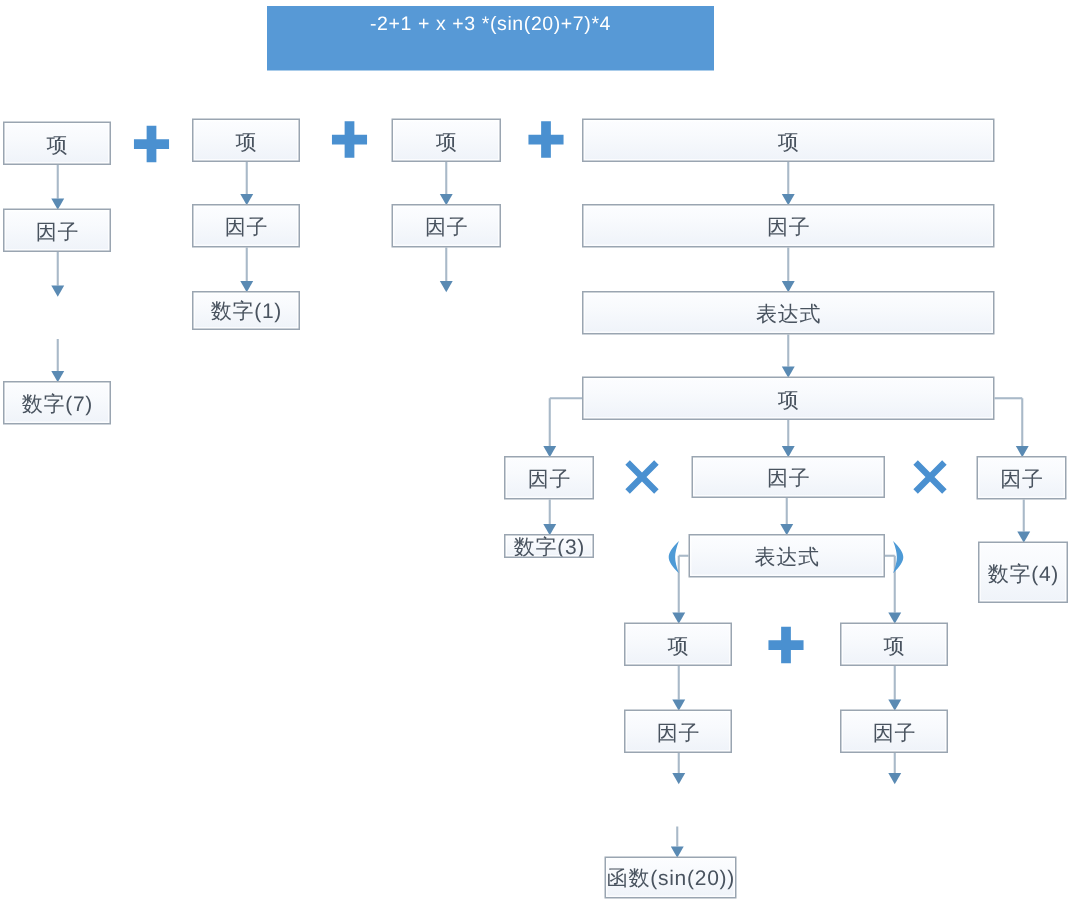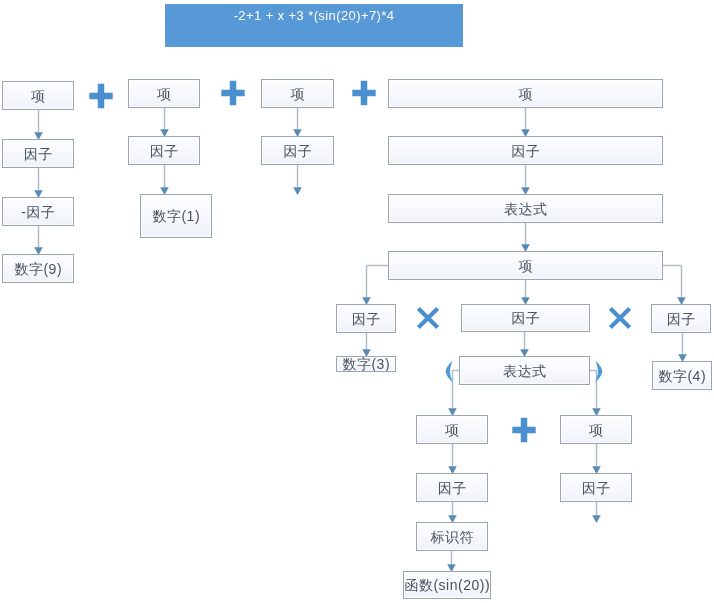--- a/index.html
+++ b/index.html
@@ -9,21 +9,21 @@
     --connector:#a9b9c8;  --arrowhead:#5a8ab3;
     --operator:#4a90d0;   --paren:#4d9ad6;
   }
   html,body{margin:0;padding:0;background:#ffffff;}
   body{width:714px;height:603px;overflow:hidden;
        font-family:"Liberation Sans","DejaVu Sans",sans-serif;
        -webkit-font-smoothing:antialiased;}
   #stage{position:relative;width:714px;height:603px;}
 
   
-  #banner{position:absolute;left:165px;top:4px;width:298px;height:43px;
+  #banner{position:absolute;left:178px;top:4px;width:298px;height:43px;
           background:var(--banner-bg);}
   #banner-text{position:absolute;left:0;right:0;top:5px;text-align:center;
                color:var(--banner-text);font-size:13px;letter-spacing:.4px;line-height:14px;}
 
   
   #wires{position:absolute;left:0;top:0;width:714px;height:603px;}
   #wires .cl{stroke:var(--connector);stroke-width:1.4;fill:none;}
   #wires .ah{fill:var(--arrowhead);}
 
   
@@ -147,33 +147,30 @@
         <path class="ah" d="M592.2 408.3 L600.8 408.3 L596.5 415.9 Z"></path>
       </g>
   </svg>
 
   <div class="node" style="left:2px;top:81px;width:72px;height:29px">
       <span class="node-label">项</span>
     </div>
   <div class="node" style="left:2px;top:139px;width:72px;height:29px">
       <span class="node-label">因子</span>
     </div>
-  <div class="node" style="left:2px;top:197px;width:72px;height:29px">
-      <span class="node-label">-因子</span>
-    </div>
   <div class="node" style="left:2px;top:254px;width:72px;height:29px">
-      <span class="node-label">数字(9)</span>
+      <span class="node-label">数字(7)</span>
     </div>
   <div class="node" style="left:128px;top:79px;width:72px;height:29px">
       <span class="node-label">项</span>
     </div>
   <div class="node" style="left:128px;top:136px;width:72px;height:29px">
       <span class="node-label">因子</span>
     </div>
-  <div class="node" style="left:140px;top:194px;width:72px;height:44px">
+  <div class="node" style="left:128px;top:194px;width:72px;height:26px">
       <span class="node-label">数字(1)</span>
     </div>
   <div class="node" style="left:261px;top:79px;width:73px;height:29px">
       <span class="node-label">项</span>
     </div>
   <div class="node" style="left:261px;top:136px;width:73px;height:29px">
       <span class="node-label">因子</span>
     </div>
   <div class="node" style="left:388px;top:79px;width:275px;height:29px">
       <span class="node-label">项</span>
@@ -195,31 +192,28 @@
     </div>
   <div class="node" style="left:651px;top:304px;width:60px;height:29px">
       <span class="node-label">因子</span>
     </div>
   <div class="node" style="left:336px;top:356px;width:60px;height:16px">
       <span class="node-label">数字(3)</span>
     </div>
   <div class="node" style="left:459px;top:356px;width:131px;height:29px">
       <span class="node-label">表达式</span>
     </div>
-  <div class="node" style="left:652px;top:361px;width:60px;height:29px">
+  <div class="node" style="left:652px;top:361px;width:60px;height:41px">
       <span class="node-label">数字(4)</span>
     </div>
   <div class="node" style="left:416px;top:415px;width:72px;height:29px">
       <span class="node-label">项</span>
     </div>
   <div class="node" style="left:416px;top:473px;width:72px;height:29px">
       <span class="node-label">因子</span>
-    </div>
-  <div class="node" style="left:416px;top:522px;width:72px;height:29px">
-      <span class="node-label">标识符</span>
     </div>
   <div class="node" style="left:403px;top:571px;width:88px;height:28px">
       <span class="node-label">函数(sin(20))</span>
     </div>
   <div class="node" style="left:560px;top:415px;width:72px;height:29px">
       <span class="node-label">项</span>
     </div>
   <div class="node" style="left:560px;top:473px;width:72px;height:29px">
       <span class="node-label">因子</span>
     </div>

